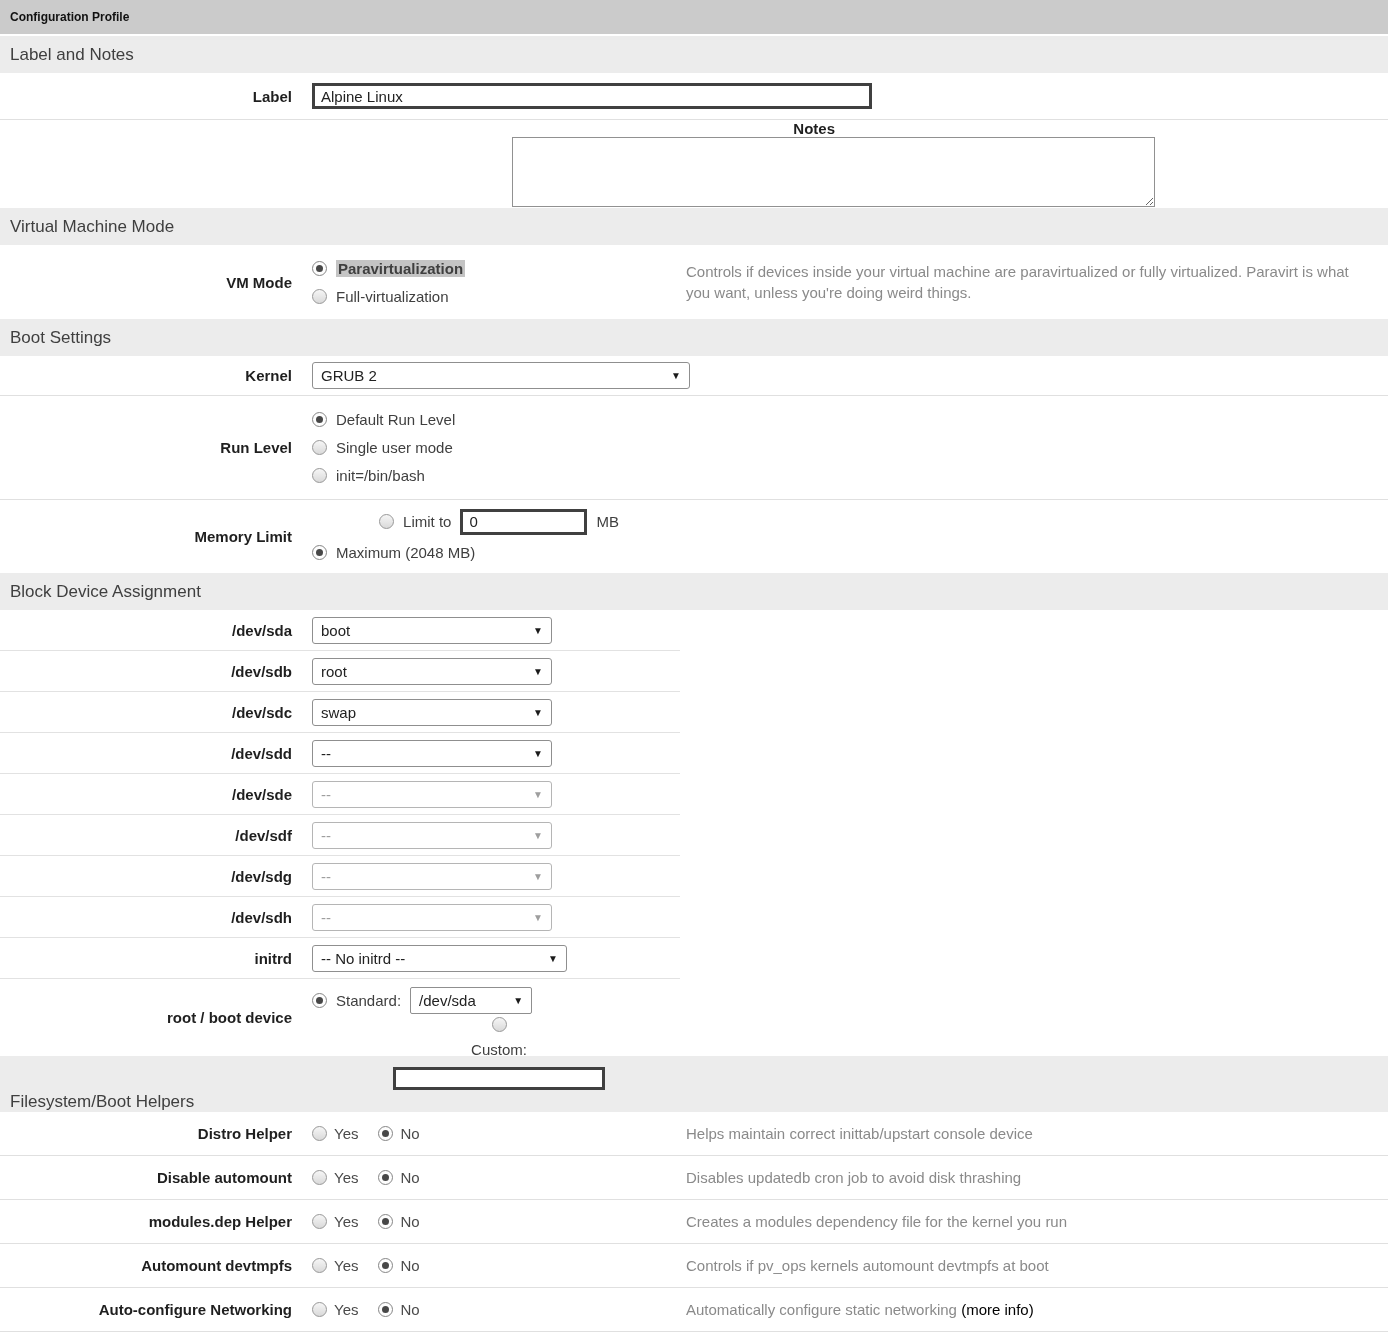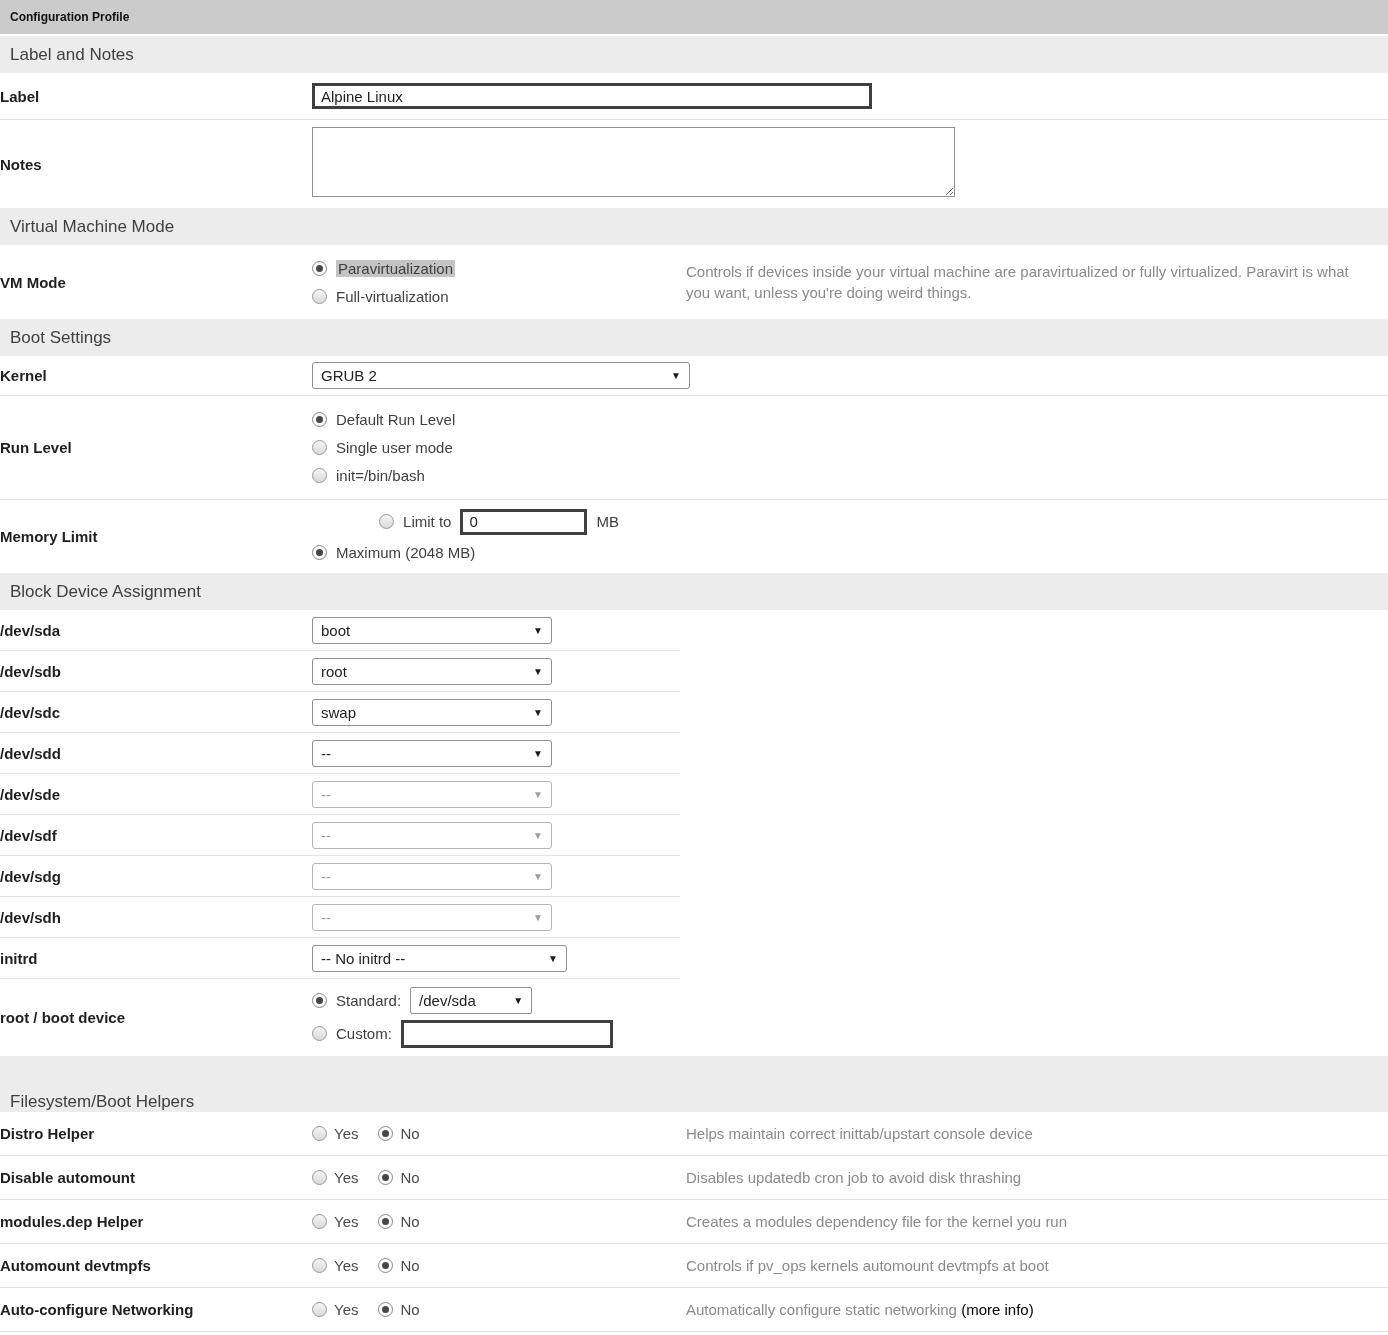--- a/index.html
+++ b/index.html
@@ -11,21 +11,21 @@
   .topbar .title{font-size:12px;font-weight:bold;color:#111;}
 
   .secbar{height:37px;background:#ececec;display:flex;align-items:center;
           padding-left:10px;box-sizing:border-box;font-size:17px;color:#3f3f3f;}
   .secbar.tall{height:56px;align-items:flex-end;}
 
   .row{display:flex;align-items:center;box-sizing:border-box;position:relative;}
   .row.fb{border-bottom:1px solid #e0e0e0;}
   .row.nb::after{content:'';position:absolute;left:0;bottom:0;width:680px;
                  border-bottom:1px solid #e2e2e2;}
-  .lbl{width:302px;padding-right:10px;font-weight:bold;
+  .lbl{width:302px;padding-right:10px;text-align:right;font-weight:bold;
        color:#1f1f1f;font-size:15px;flex-shrink:0;box-sizing:border-box;}
   .ctrl{width:384px;padding-left:10px;flex-shrink:0;box-sizing:border-box;}
   .help{flex:1;color:#8a8a8a;font-size:15px;line-height:21px;padding-right:24px;}
   .help .lnk{color:#000000;text-decoration:none;cursor:pointer;}
 
   .text-input{height:26px;border:3px solid #404040;background:#fff;
               font-family:"Liberation Sans",sans-serif;font-size:15px;color:#222;
               padding:0 6px;box-sizing:border-box;}
   textarea.notes{width:643px;height:70px;border:1px solid #919191;background:#fff;
               font-family:"Liberation Sans",sans-serif;font-size:15px;color:#222;
@@ -41,29 +41,29 @@
 
   .radio{width:15px;height:15px;border-radius:50%;border:1px solid #989898;
          background:linear-gradient(#f6f6f6,#d9d9d9);box-sizing:border-box;
          position:relative;flex-shrink:0;cursor:pointer;}
   .radio.checked{background:#fdfdfd;border-color:#868686;}
   .radio.checked::after{content:'';position:absolute;left:3px;top:3px;width:7px;
          height:7px;border-radius:50%;background:#474747;}
 
   .opt-line{display:flex;align-items:center;height:28px;gap:9px;
             color:#3f3f3f;font-size:15px;}
-  .opt-line .hl{background:#c4c4c4;padding:0 2px;}
+  .opt-line .hl{background:#c4c4c4;padding:0 2px;font-weight:bold;}
 
   .yn{display:flex;align-items:center;font-size:15px;color:#4a4a4a;}
   .yn .radio{margin-right:7px;}
   .yn .yes-text{margin-right:20px;}
 
   
   .r-label{height:47px;}
-  .r-notes{height:88px;}
+  .r-notes{height:88px;flex-direction:column;}
   .r-vm{height:74px;}
   .r-kernel{height:40px;}
   .r-runlevel{height:104px;}
   .r-memory{height:73px;}
   .r-dev{height:41px;}
   .r-rootboot{height:77px;}
   .r-helper{height:44px;}
 </style>
 </head>
 <body>
@@ -257,21 +257,21 @@
     <div class="lbl">root / boot device</div>
     <div class="ctrl">
       <div class="opt-line" style="height:32px;">
         <span class="radio checked"></span>
         <span>Standard:</span>
         <div class="sel square" style="width:122px;">
           <span>/dev/sda</span>
           <span class="arr">▼</span>
         </div>
       </div>
-      <div class="opt-line" style="height:34px;">
+      <div class="opt-line" style="height:34px;flex-direction:column;">
         <span class="radio"></span>
         <span>Custom:</span>
         <input type="text" class="text-input" style="width: 212px; height: 28px;" value="">
       </div>
     </div>
   </div>
 
   <div class="secbar tall">
     <span>Filesystem/Boot Helpers</span>
   </div>

